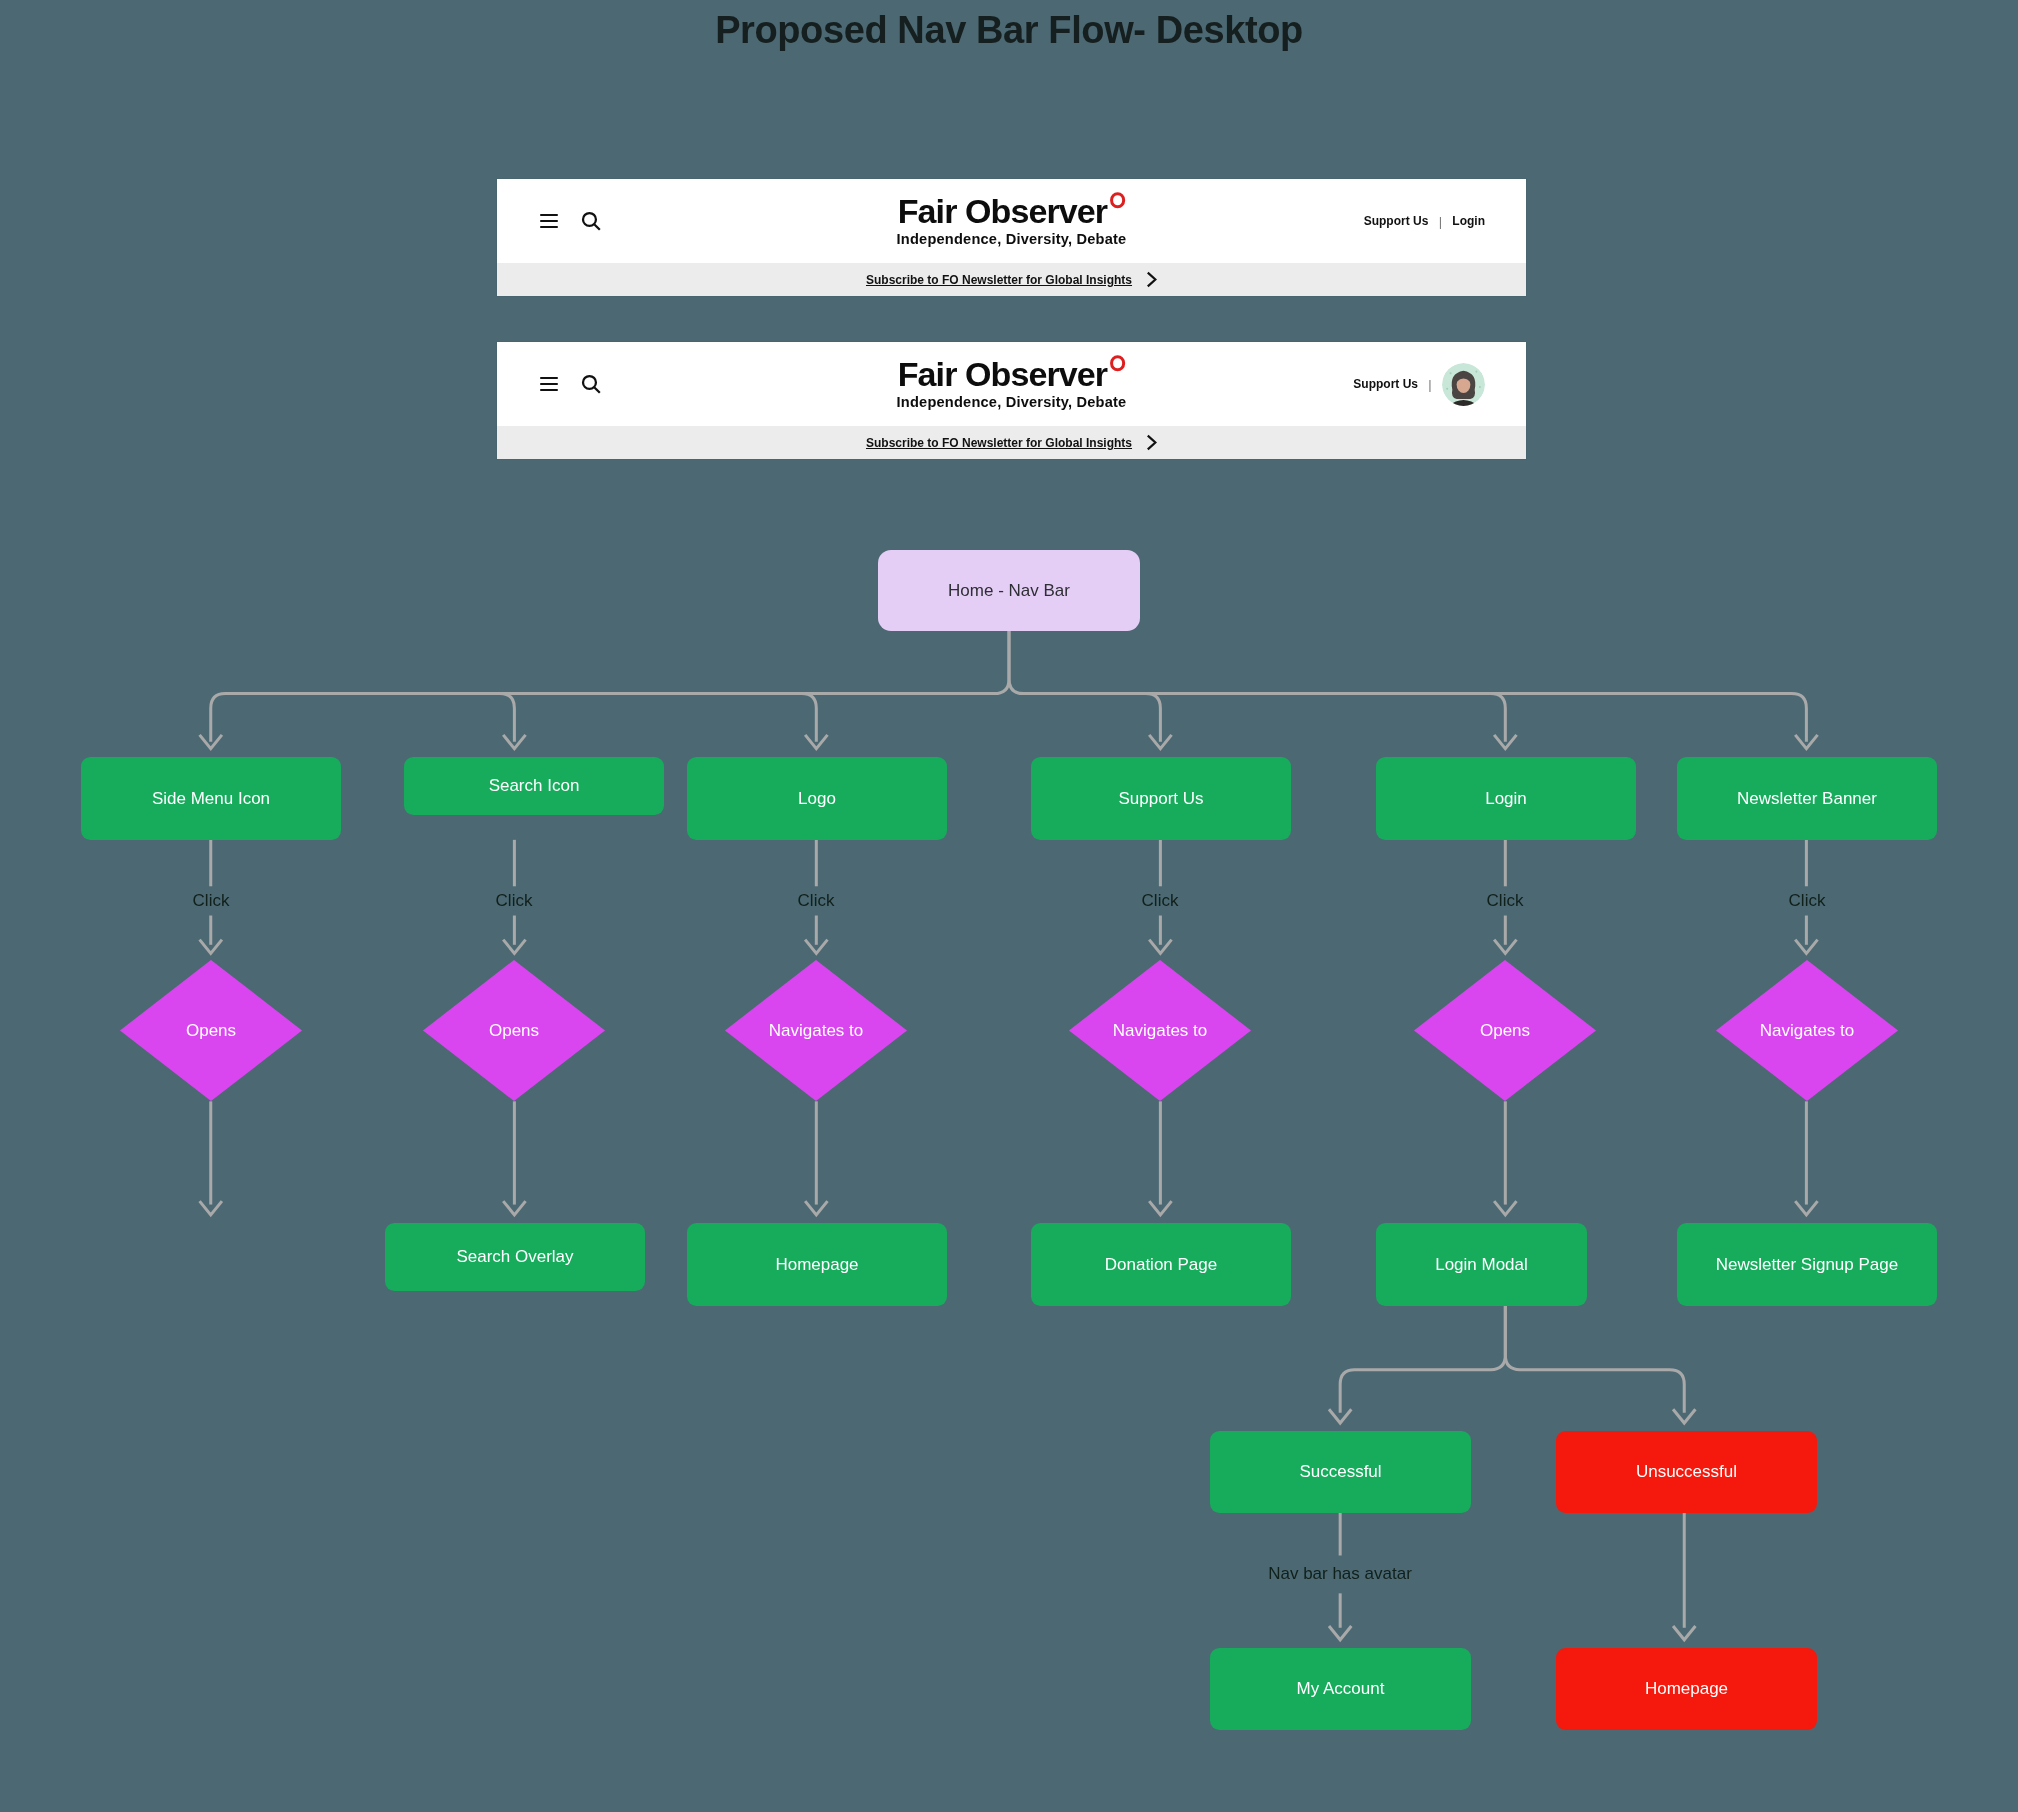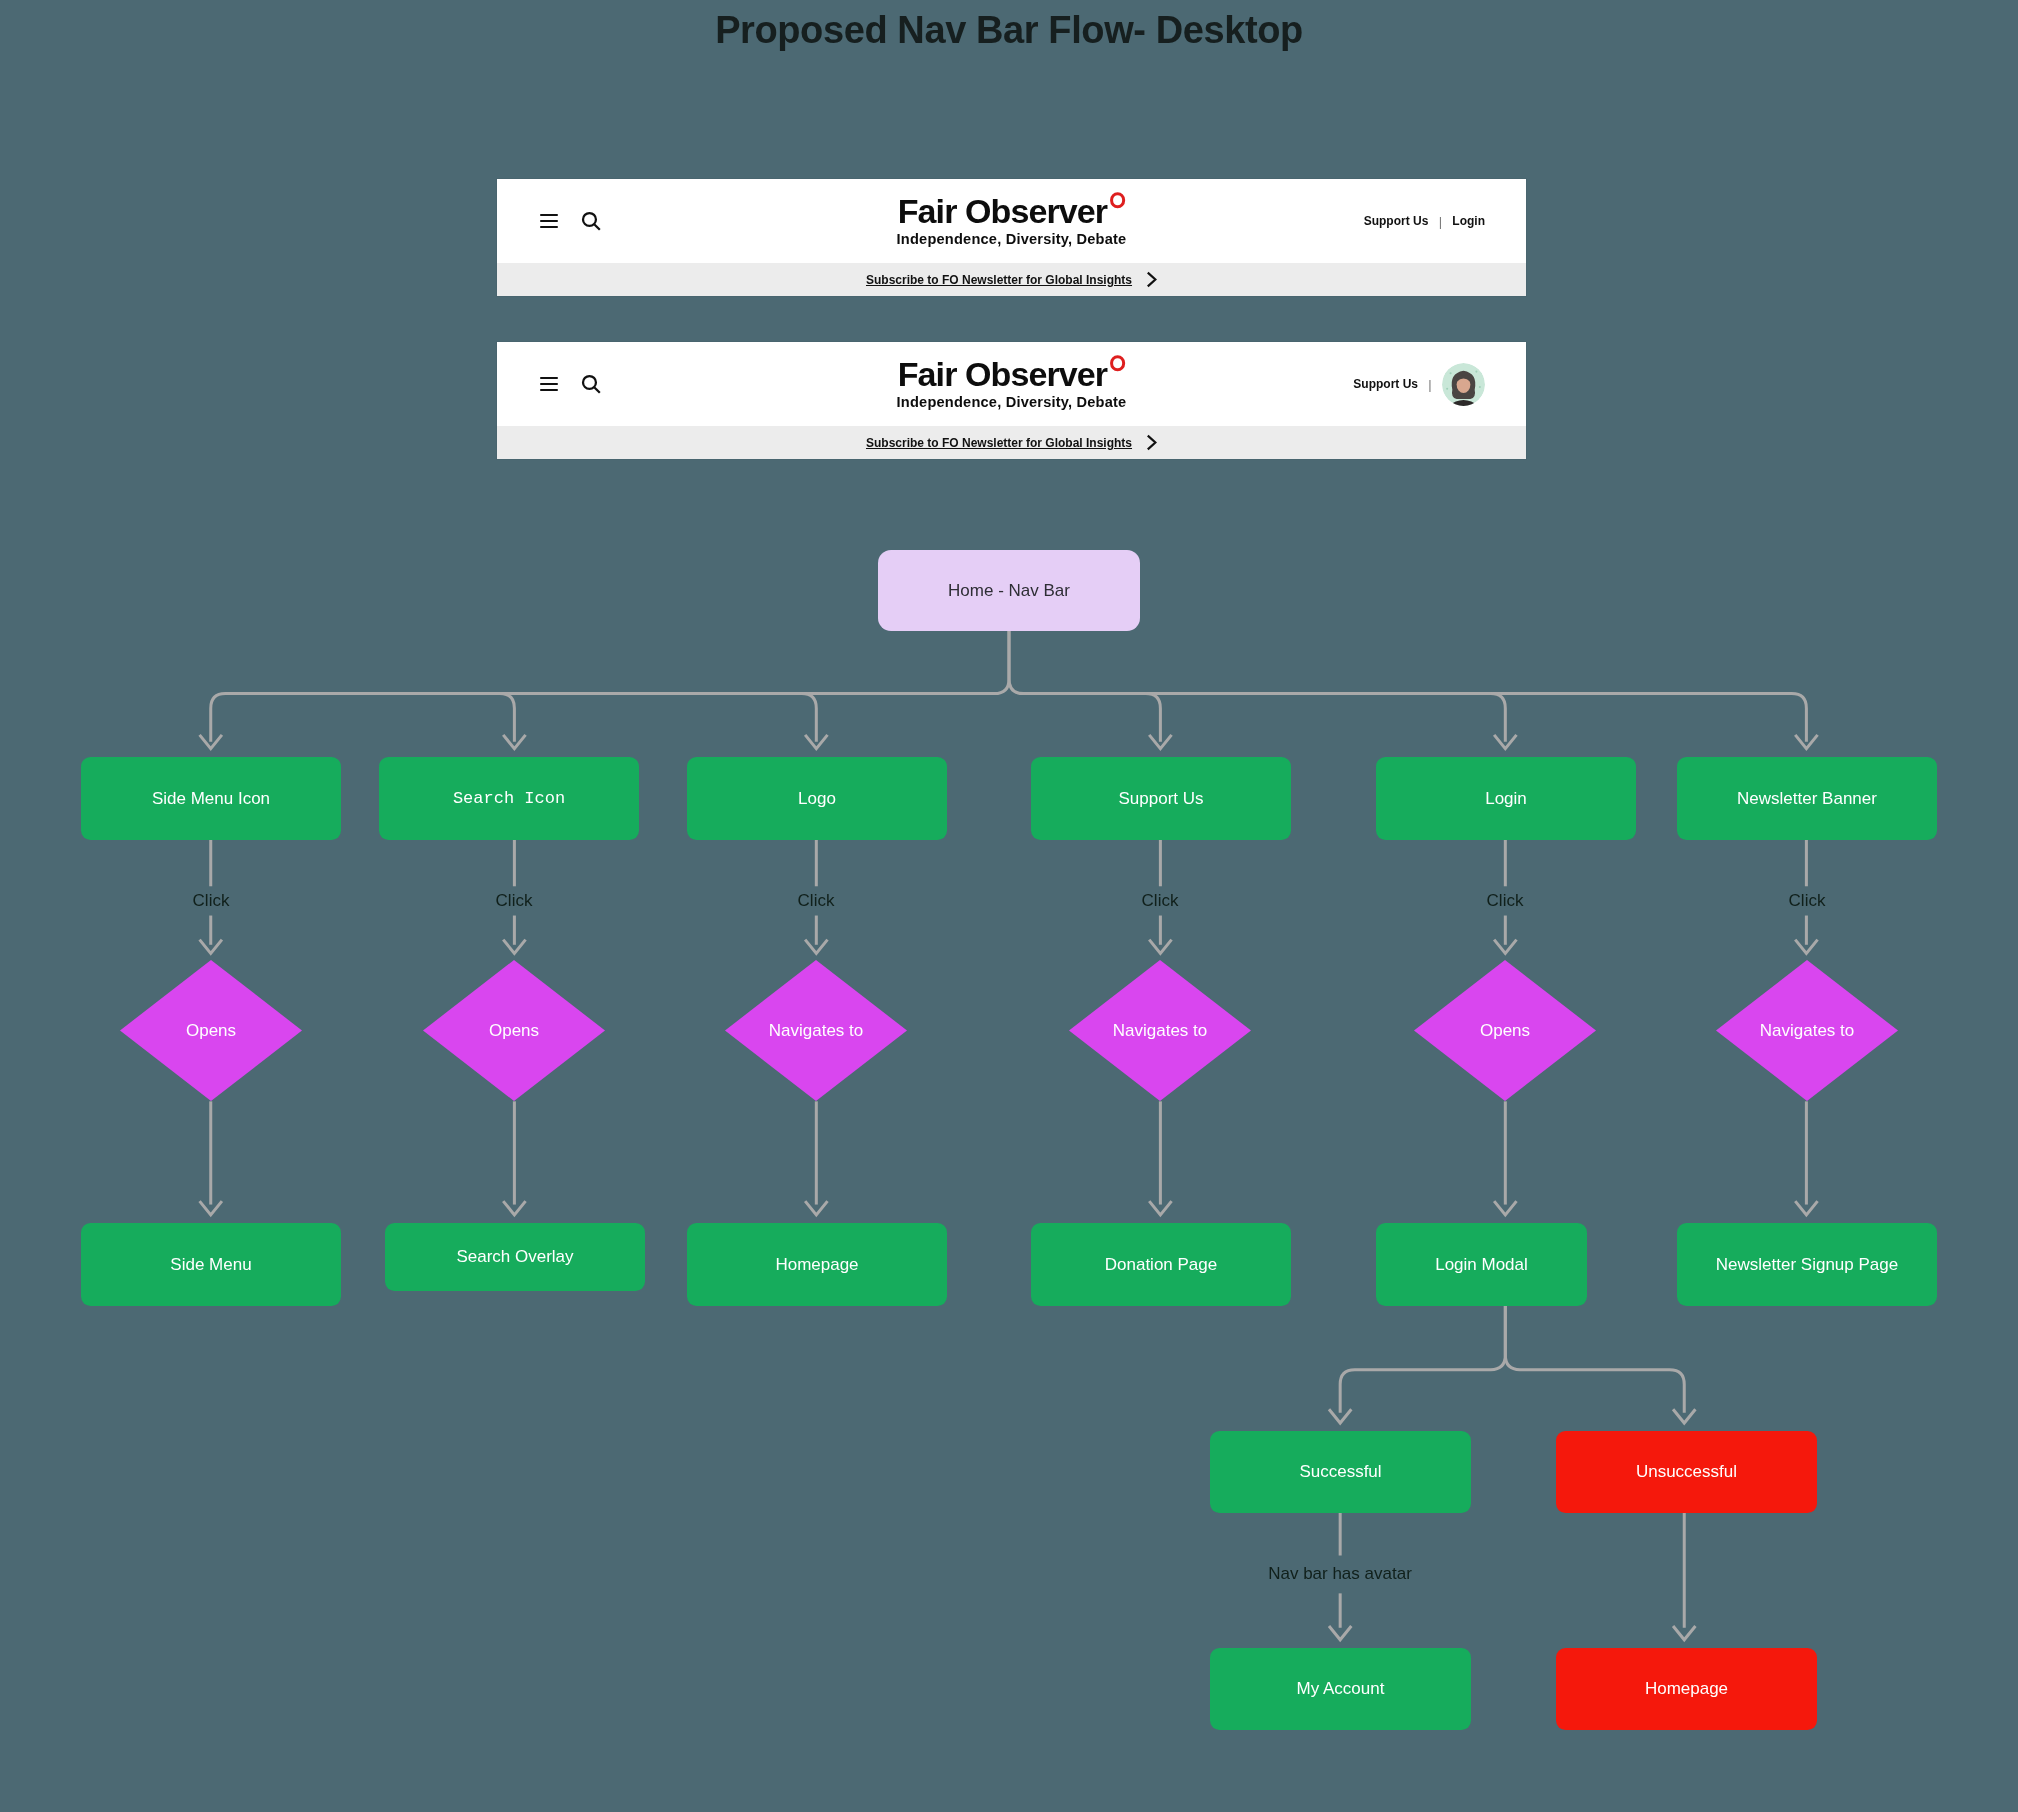--- a/index.html
+++ b/index.html
@@ -178,23 +178,22 @@
       <polyline points="1545,1890 1558,1906 1571,1890"></polyline>
     <path d="M1958 1758 V1892"></path>
       <polyline points="1945,1890 1958,1906 1971,1890"></polyline>
   </svg>
 
   <div class="node purple" style="left:878px;top:550px;width:262px;height:81px;">Home - Nav Bar</div>
 
   <div class="node green" style="left:81px;top:757px;width:260px;height:83px;">Side Menu Icon</div>
   <div class="flow-label" style="left:108px;top:891px;">Click</div>
   <div class="diamond" style="left:120px;top:960px;">Opens</div>
-  <div class="node green" style="left:81px;top:1223px;width:260px;height:83px;">Side Menu</div>
-
-  <div class="node green" style="left:379px;top:757px;width:260px;height:83px;font-family:Liberation Mono, monospace;">Search Icon</div>
+
+  <div class="node green" style="left:404px;top:757px;width:260px;height:58px;">Search Icon</div>
   <div class="flow-label" style="left:411px;top:891px;">Click</div>
   <div class="diamond" style="left:423px;top:960px;">Opens</div>
   <div class="node green" style="left:385px;top:1223px;width:260px;height:68px;">Search Overlay</div>
 
   <div class="node green" style="left:687px;top:757px;width:260px;height:83px;">Logo</div>
   <div class="flow-label" style="left:713px;top:891px;">Click</div>
   <div class="diamond" style="left:725px;top:960px;">Navigates to</div>
   <div class="node green" style="left:687px;top:1223px;width:260px;height:83px;">Homepage</div>
 
   <div class="node green" style="left:1031px;top:757px;width:260px;height:83px;">Support Us</div>

